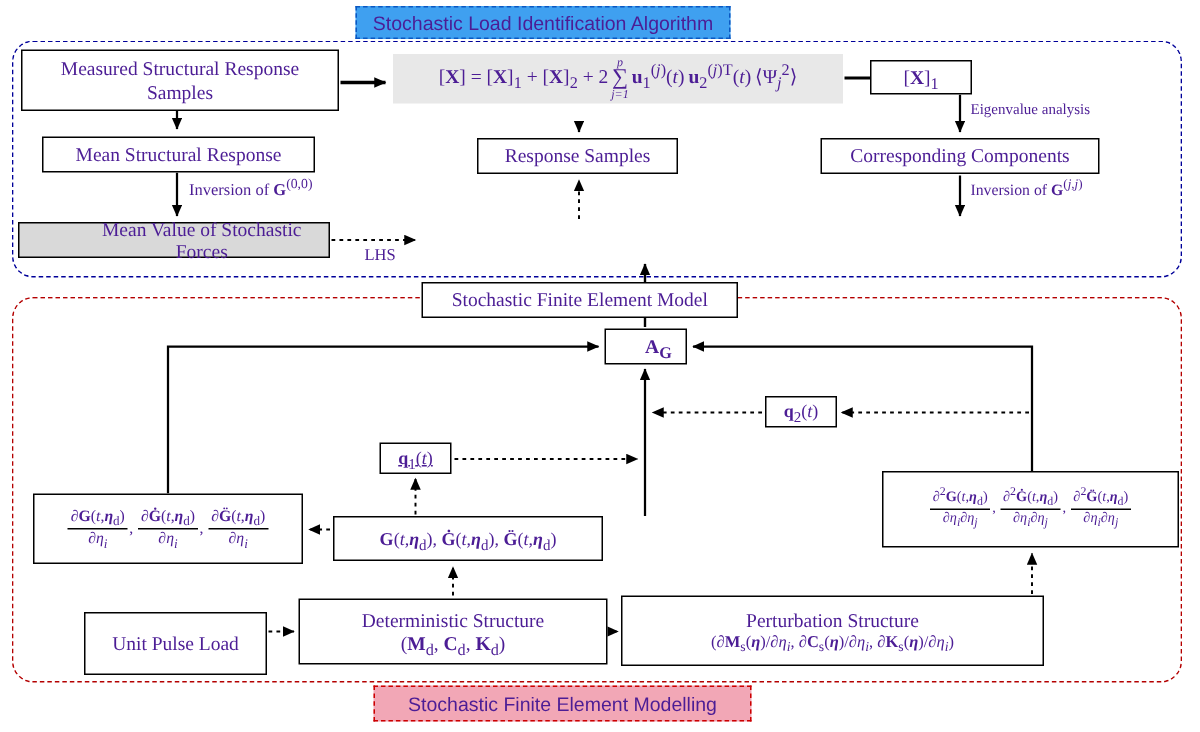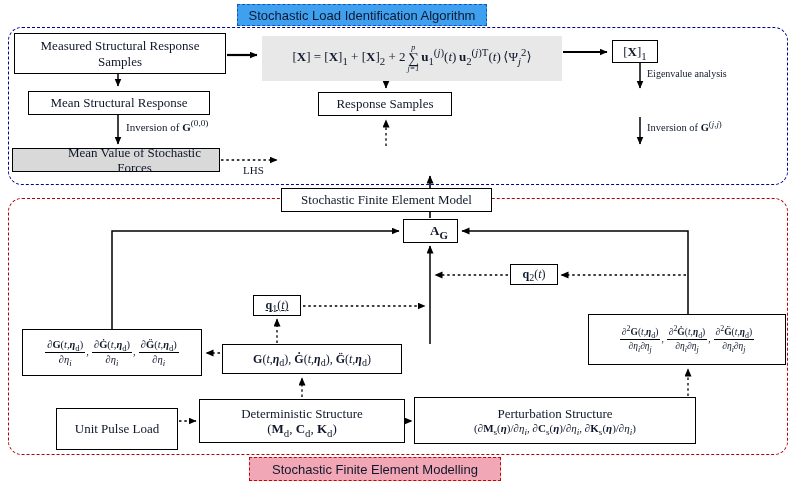--- a/index.html
+++ b/index.html
@@ -1,17 +1,17 @@
 <!DOCTYPE html>
 <html><head>
 <meta charset="utf-8">
 <style>
   html,body{margin:0;padding:0;background:#fff;}
   #canvas{position:relative;width:800px;height:488px;background:#fff;overflow:hidden;
-          font-family:"Liberation Serif","DejaVu Serif",serif;color:#0f172a;}
+          font-family:"Liberation Serif","DejaVu Serif",serif;color:#4c1d95;}
   #arrows{position:absolute;left:0;top:0;z-index:0;}
   .container{position:absolute;box-sizing:border-box;border-radius:14px;background:transparent;z-index:0;}
   .c-blue{border:1.6px dashed #000099;}
   .c-red{border:1.6px dashed #B40000;}
   .box{position:absolute;box-sizing:border-box;border:1px solid #000;background:#fff;z-index:2;
        display:flex;align-items:center;justify-content:center;text-align:center;
        font-size:13px;line-height:1.18;padding:1px 3px;}
   .gray{background:#D9D9D9;padding-left:40px;}
   .eq{background:#E8E8E8;border:none;font-size:13px;}
   .lbl{position:absolute;z-index:2;font-size:11px;white-space:nowrap;background:transparent;}
@@ -80,39 +80,42 @@
     <span>Measured Structural Response Samples</span>
   </div>
   <div class="box" style="left:28px;top:91px;width:182px;height:24px;">
     <span>Mean Structural Response</span>
   </div>
   <div class="lbl" style="left:126px;top:121px;">Inversion  of  <b>G</b><sup>(0,0)</sup></div>
   <div class="box gray" style="left:12px;top:148px;width:208px;height:24px;">
     <span>Mean Value of Stochastic Forces</span>
   </div>
 
-  <div class="box eq" style="left:262px;top:36px;width:300px;height:45px;">
+  <div class="box eq" style="left:262px;top:36px;width:300px;height:33px;">
     <span>[<b>X</b>] = [<b>X</b>]<sub>1</sub> + [<b>X</b>]<sub>2</sub> + 2<span class="sum">
           <span class="t">p</span>
           <span class="s">∑</span>
           <span class="b">j=1</span>
         </span><b>u</b><sub>1</sub><sup>(<i>j</i>)</sup>(<i>t</i>) <b>u</b><sub>2</sub><sup>(<i>j</i>)T</sup>(<i>t</i>) ⟨Ψ<sub><i>j</i></sub><sup>2</sup>⟩</span>
   </div>
   <div class="box" style="left:318px;top:92px;width:134px;height:24px;">
     <span>Response Samples</span>
   </div>
   <div class="lbl" style="left:243px;top:164px;">LHS</div>
   <div class="box" style="left:281px;top:148px;width:211px;height:24px;margin-top:40px;">
     <span>Stochastic Finite Element Model</span>
   </div>
 
-  <div class="box" style="left:612px;top:40px;width:46px;height:23px;">
+  <div class="box" style="left:580px;top:40px;width:68px;height:23px;">
     <span>[<b>X</b>]<sub>1</sub></span>
   </div>
   <div class="lbl" style="left:647px;top:68px;font-size:10px;">Eigenvalue analysis</div>
+  <div class="box" style="left:547px;top:92px;width:186px;height:24px;">
+    <span>Corresponding  Components</span>
+  </div>
   <div class="lbl" style="left:647px;top:122px;font-size:10.5px;">Inversion  of  <b>G</b><sup>(<i>j</i>,<i>j</i>)</sup></div>
 
   <div class="box" style="left:403px;top:219px;width:55px;height:24px;font-size:13px;padding-left:20px;">
     <span><b>A</b><sub><b>G</b></sub></span>
   </div>
   <div class="box" style="left:510px;top:264px;width:48px;height:21px;font-size:12px;">
     <span><b>q</b><sub>2</sub>(<i>t</i>)</span>
   </div>
   <div class="box" style="left:253px;top:295px;width:48px;height:21px;font-size:12px;text-decoration:underline;">
     <span><b>q</b><sub>1</sub>(<i>t</i>)</span>

